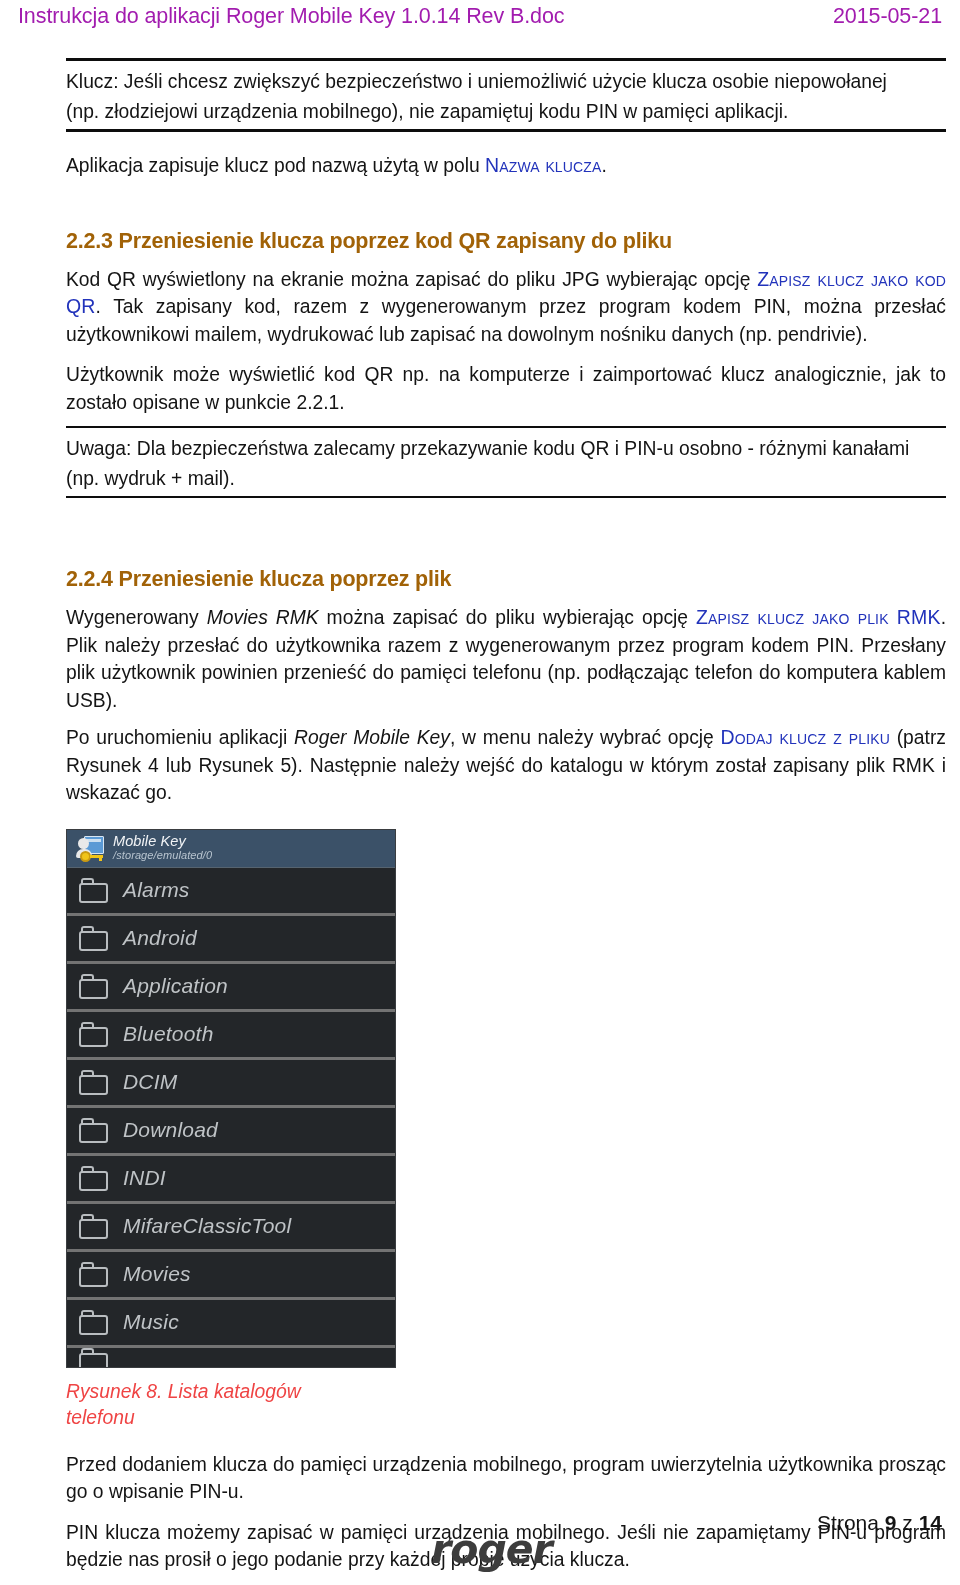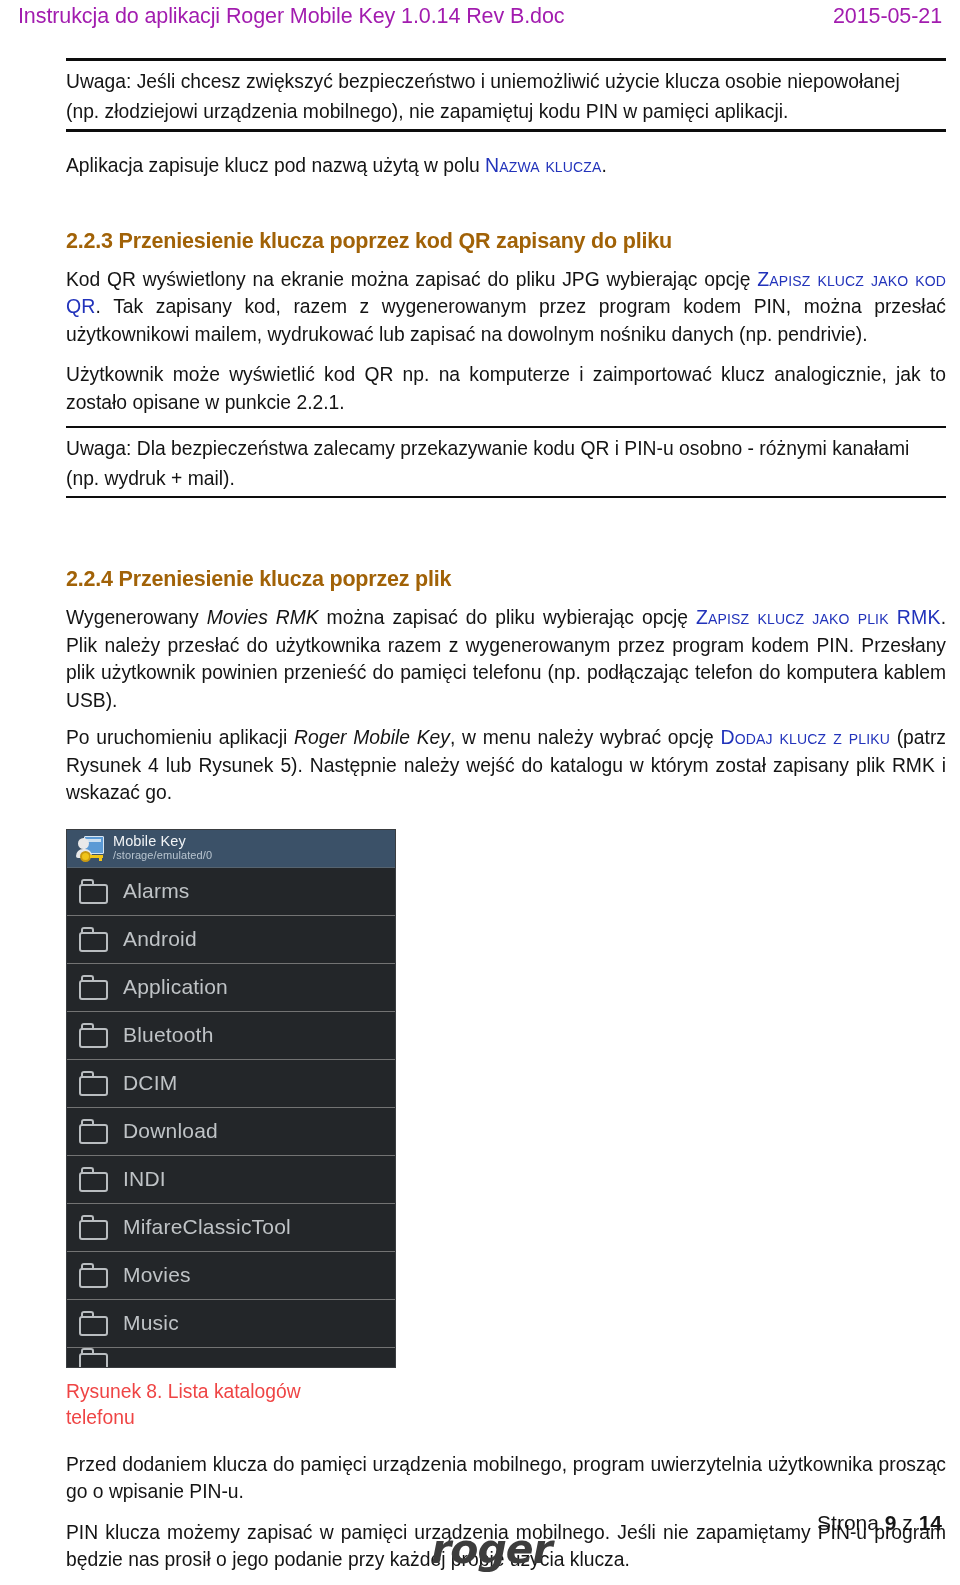--- a/index.html
+++ b/index.html
@@ -83,20 +83,21 @@
   .it { font-style: italic; }
 
   .gap-sm { height: 10px; }
   .gap-md { height: 20px; }
   .gap-xl { height: 46px; }
 
   
   .figure {
     margin-top: 22px;
     width: 300px;
+    font-style: italic;
   }
   .shot {
     width: 330px;
     background: #1d1f21;
     border: 1px solid #3a3d40;
     box-sizing: border-box;
     overflow: hidden;
     position: relative;
   }
   .shot-header {
@@ -178,21 +179,21 @@
     line-height: 13px;
     letter-spacing: 0.1px;
   }
 
   .folder-row {
     display: flex;
     align-items: center;
     height: 48px;
     box-sizing: border-box;
     background: #232629;
-    border-bottom: 1px solid #737373;
+    border-bottom: 3px solid #737373;
     padding-left: 12px;
   }
   .folder-row.partial { height: 19px; border-bottom: none; align-items: flex-start; overflow: hidden; }
   .folder-icon {
     width: 32px; height: 25px;
     flex: 0 0 32px;
     position: relative;
     margin-right: 12px;
   }
   .folder-icon .tab {
@@ -261,21 +262,21 @@
 
   <div class="doc-header">
     <span class="hdr-title">Instrukcja do aplikacji Roger Mobile Key 1.0.14 Rev B.doc</span>
     <span class="hdr-date">2015-05-21</span>
   </div>
 
   <div class="content">
 
     <div class="rule"></div>
     <div class="note-block">
-      <p>Uwaga: Jeśli chcesz zwiększyć bezpieczeństwo i uniemożliwić użycie klucza osobie niepowołanej</p>
+      <p>Klucz: Jeśli chcesz zwiększyć bezpieczeństwo i uniemożliwić użycie klucza osobie niepowołanej</p>
       <p style="margin-top:2px">(np. złodziejowi urządzenia mobilnego), nie zapamiętuj kodu PIN w pamięci aplikacji.</p>
     </div>
     <div class="rule"></div>
 
     <div class="gap-md"></div>
 
     <p><span>Aplikacja zapisuje klucz pod nazwą użytą w polu </span><span class="sc">Nazwa klucza</span><span>.</span></p>
 
     <div class="gap-xl"></div>
 

